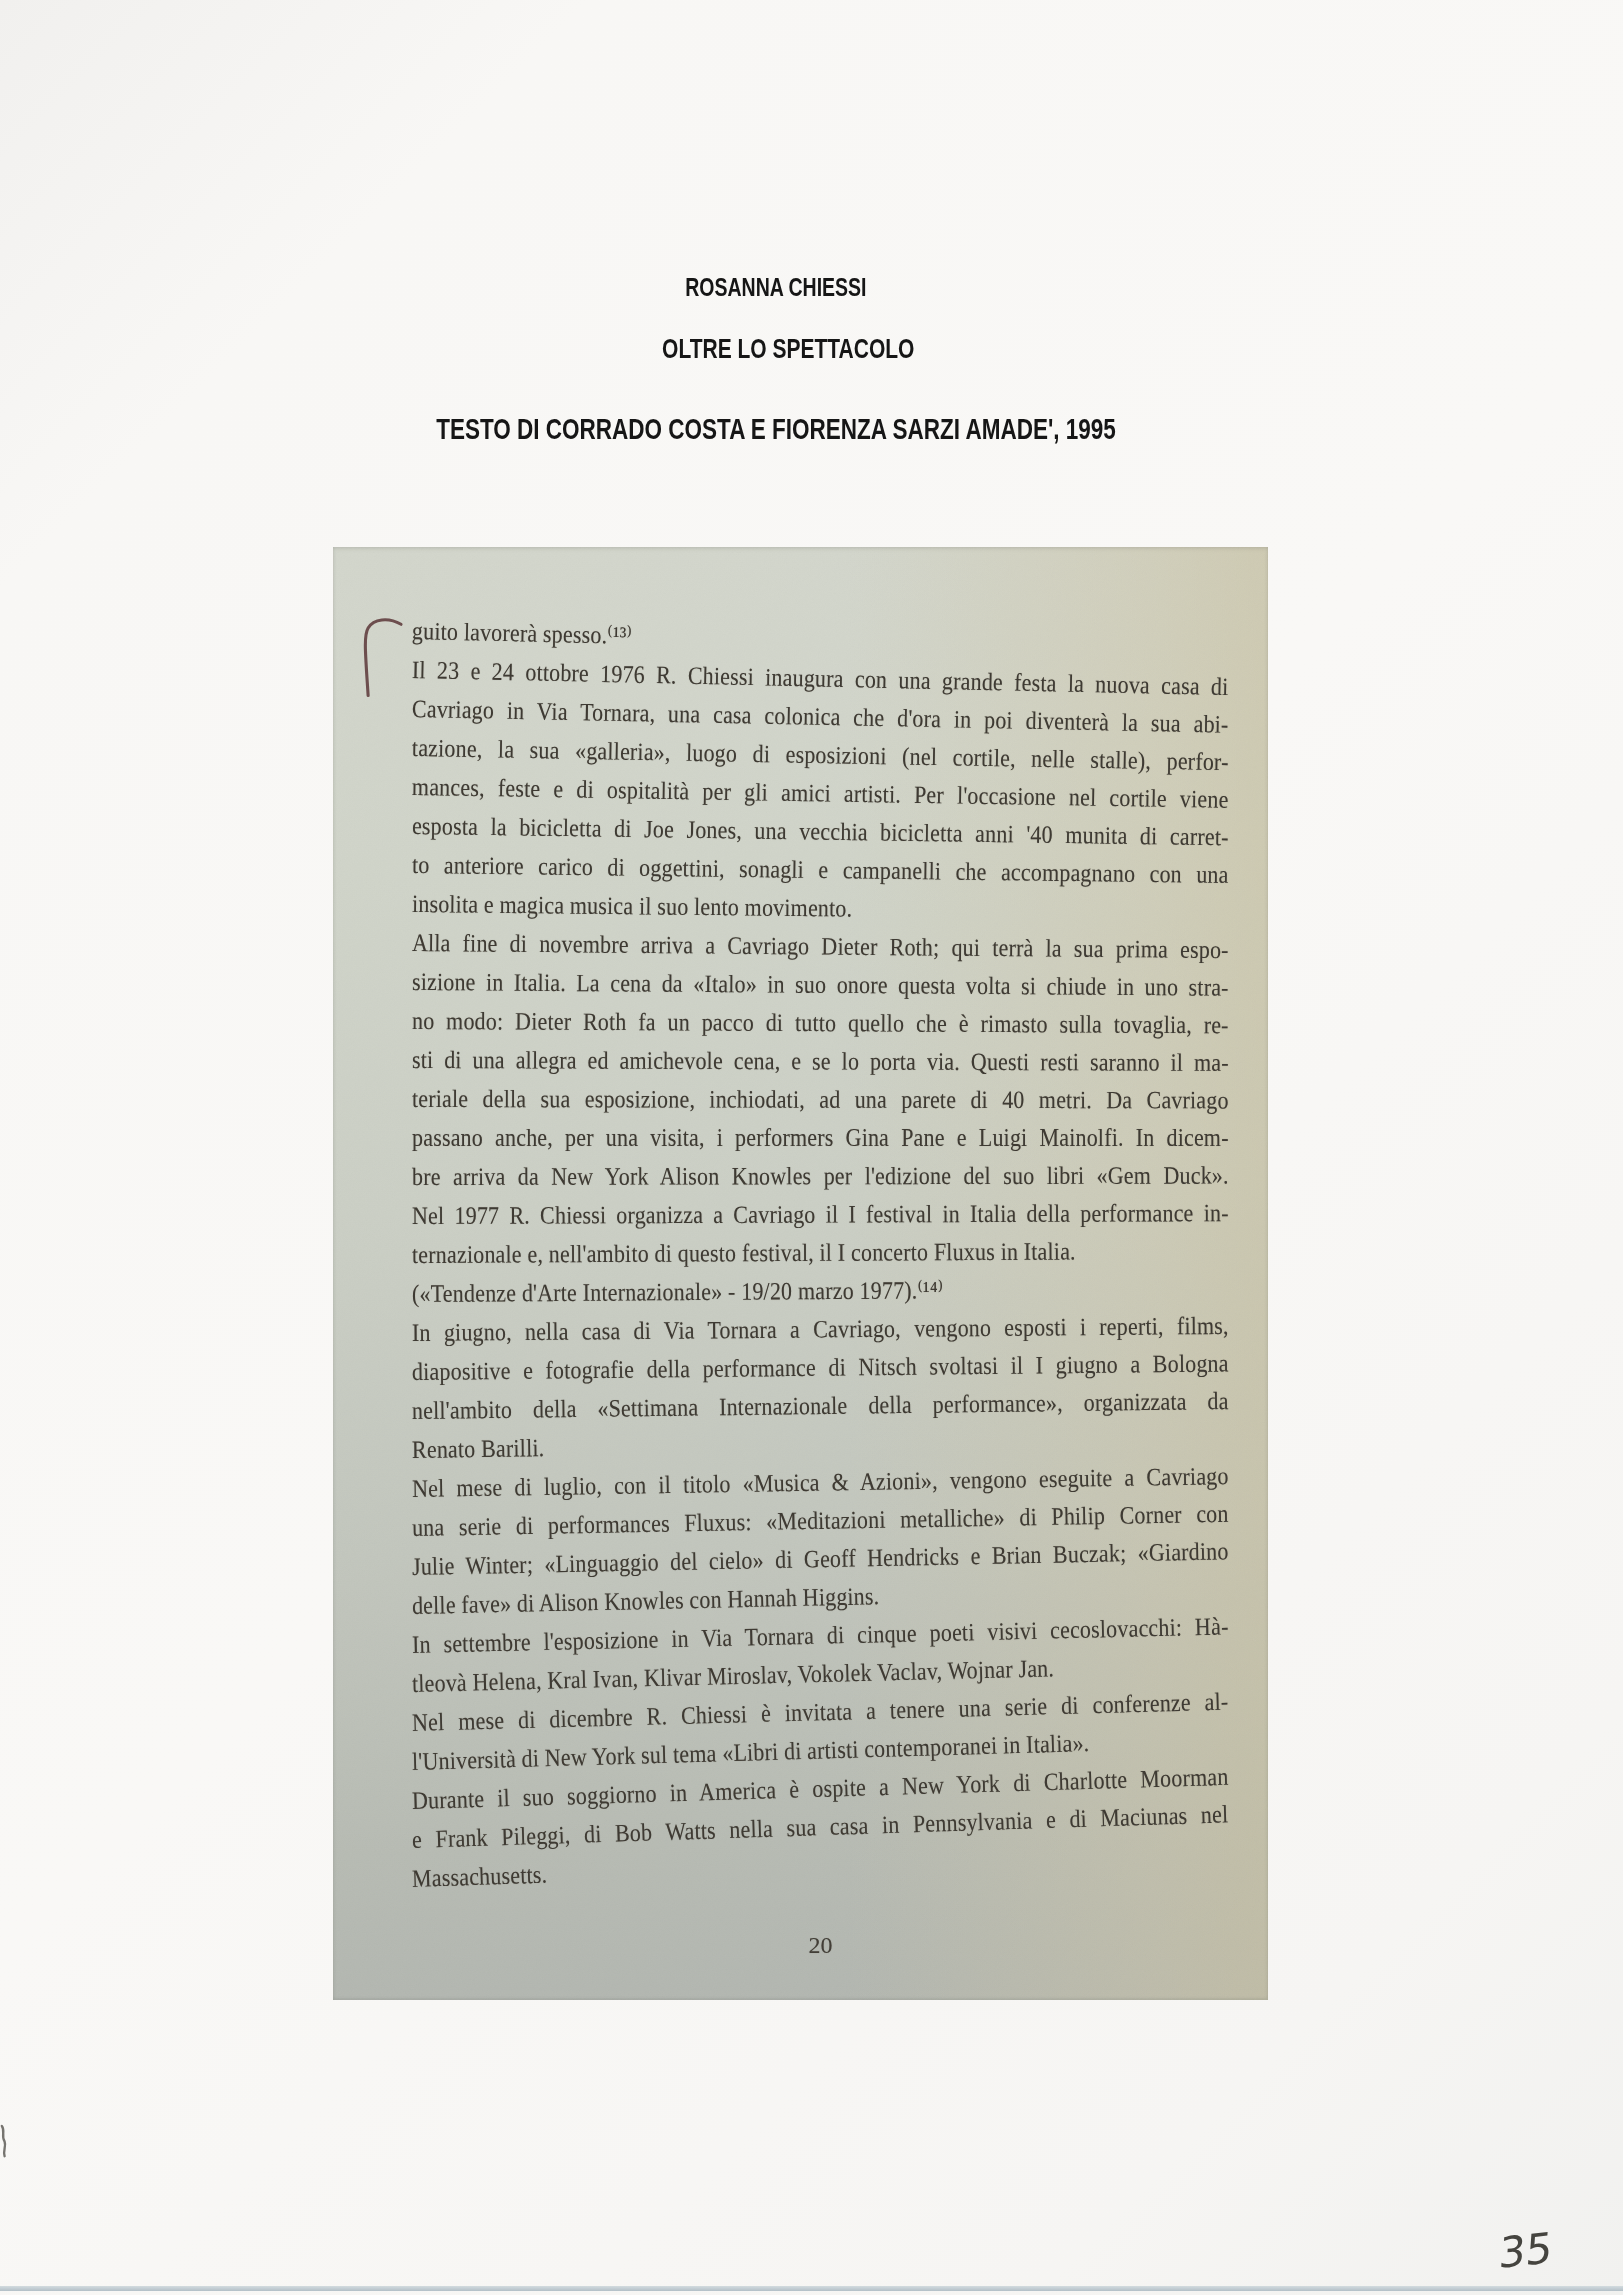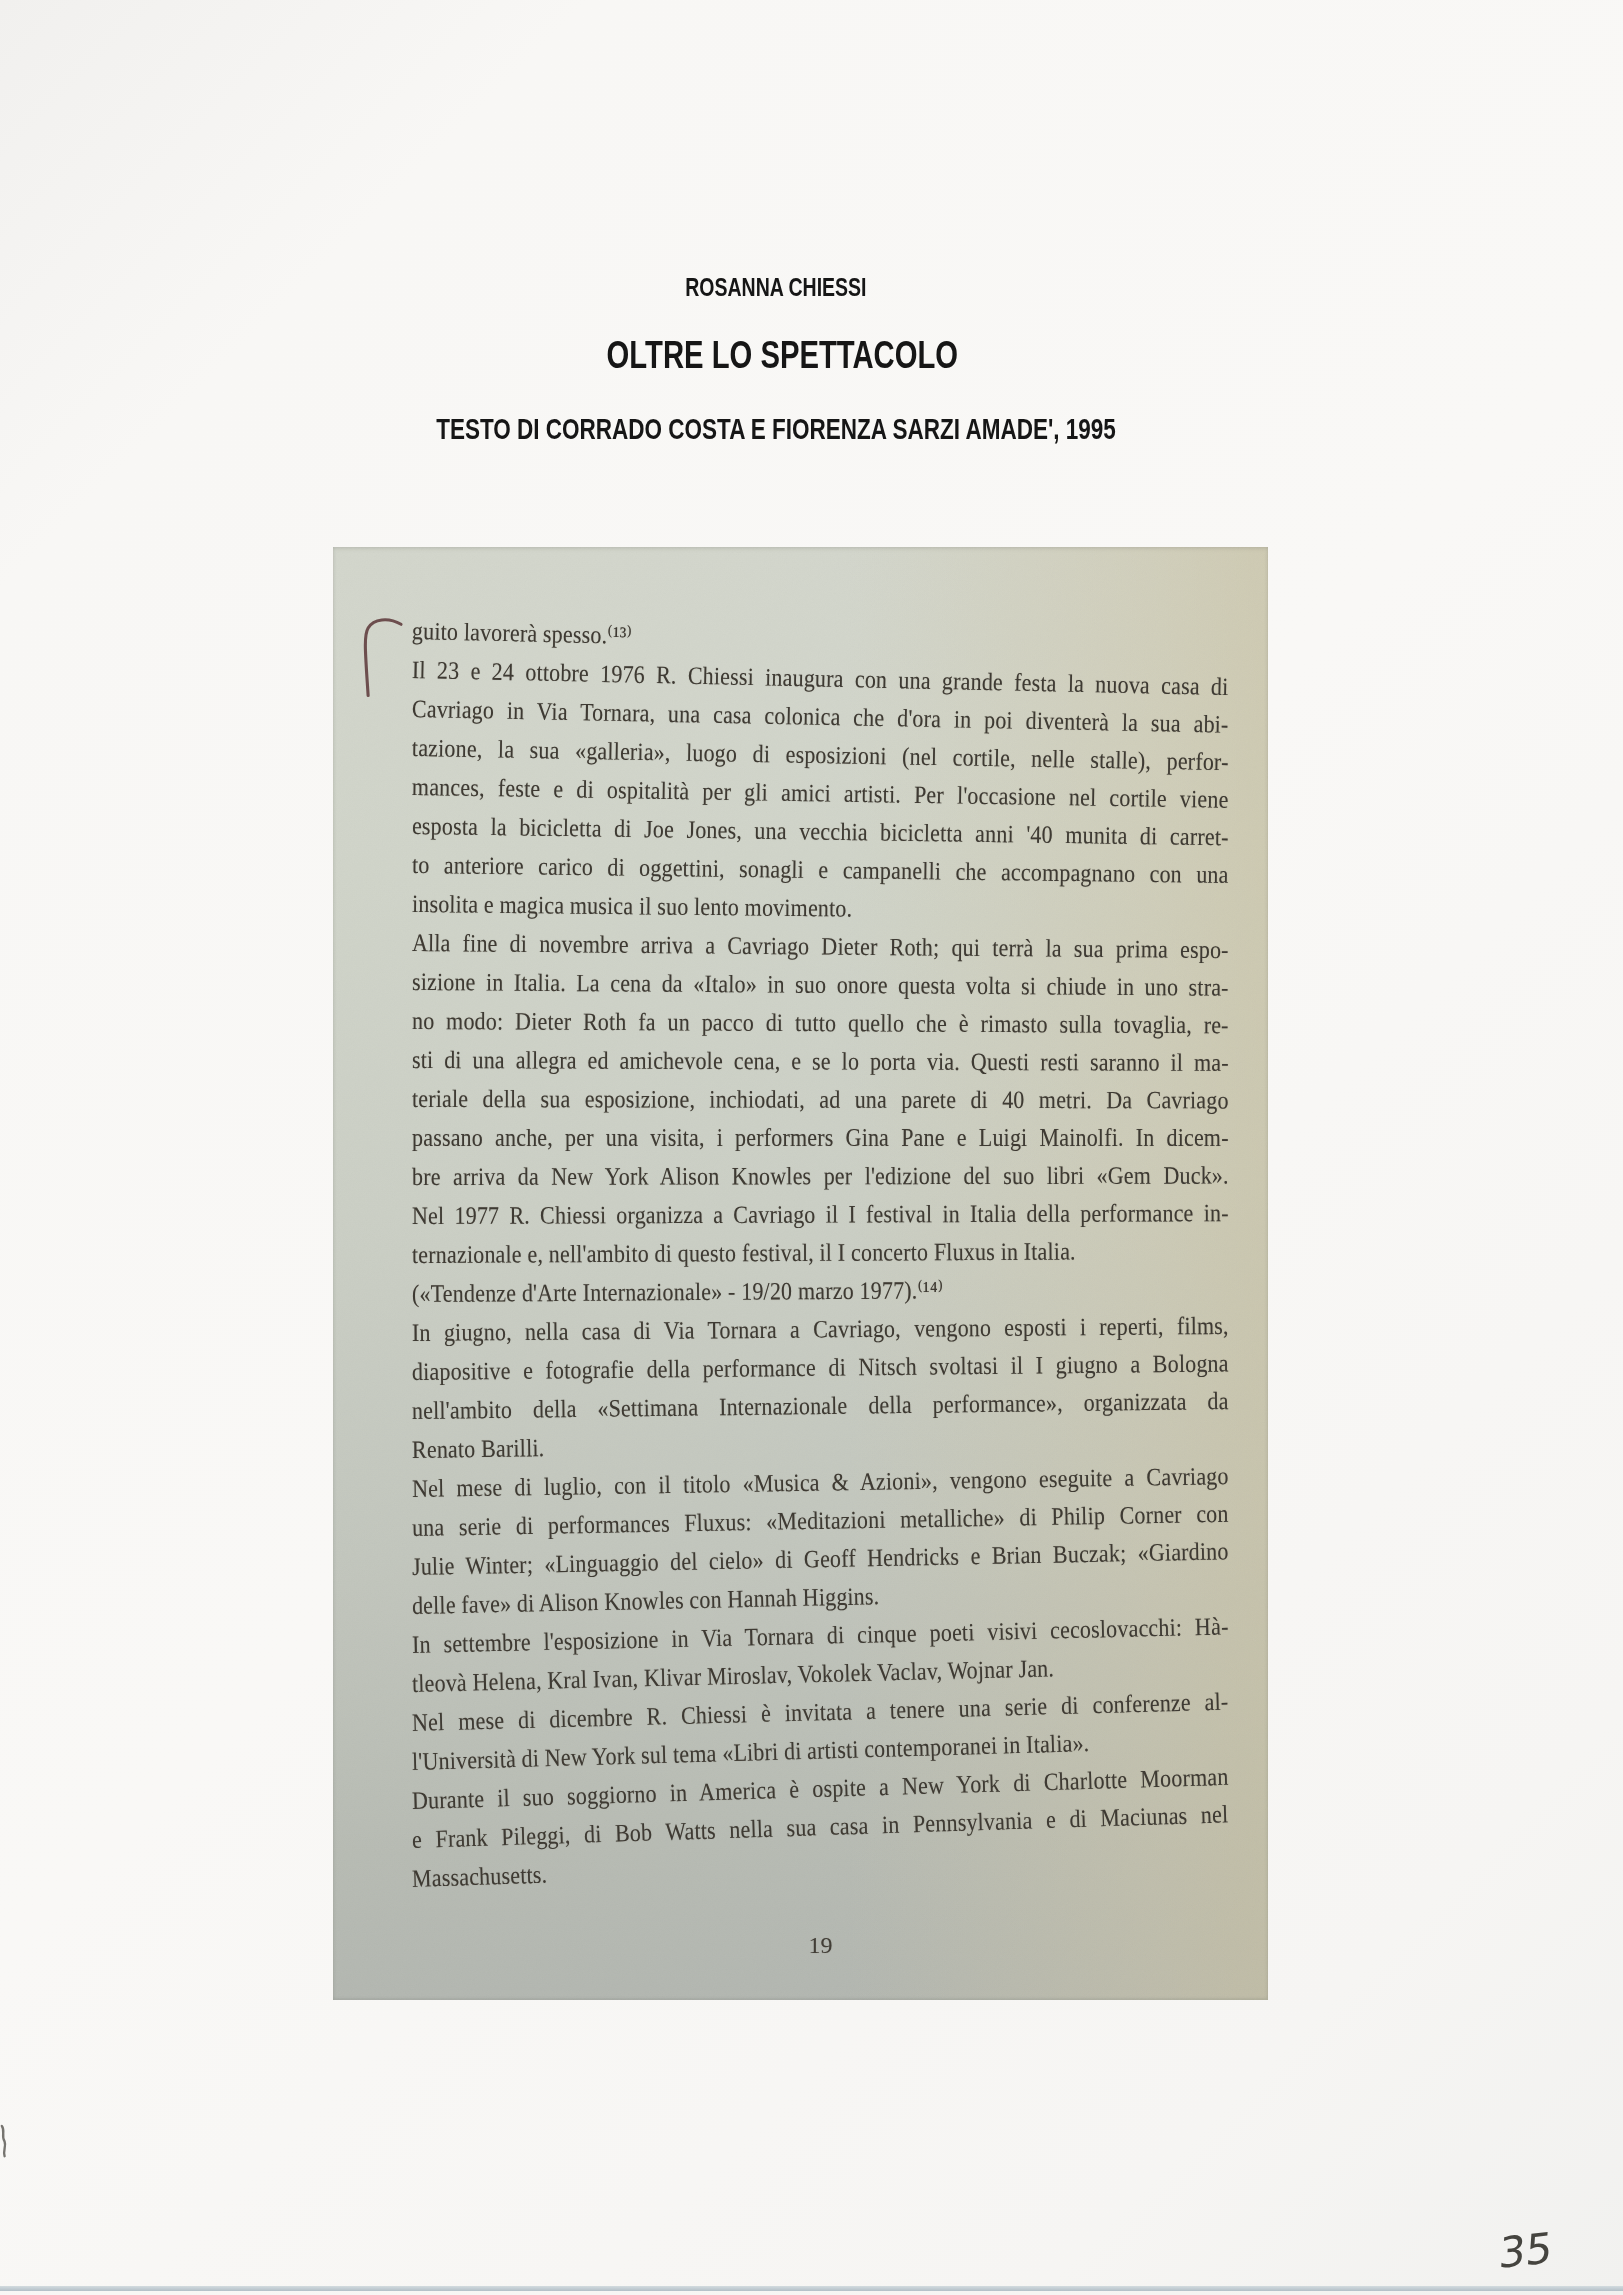--- a/index.html
+++ b/index.html
@@ -5,21 +5,21 @@
   html,body{margin:0;padding:0;}
   body{
     width:1624px;height:2296px;position:relative;overflow:hidden;
     background:linear-gradient(135deg,#f1f0ee 0%,#f8f7f5 15%,#f9f8f6 50%,#f6f5f3 85%,#f1f1ef 100%);
     font-family:"Liberation Sans",sans-serif;
   }
   
   .headers{position:absolute;left:317px;top:0;width:918px;text-align:center;color:#161616;}
   .cond{display:inline-block;transform:scaleX(0.75);transform-origin:center;white-space:nowrap;font-weight:bold;}
   .h-author{position:absolute;top:272px;left:0;width:100%;font-size:26px;}
-  .h-title{position:absolute;top:333px;left:6px;width:100%;font-size:39px;}
+  .h-title{position:absolute;top:333px;left:12px;width:100%;font-size:28px;}
   .h-subtitle{position:absolute;top:412px;left:0;width:100%;font-size:30px;}
   
   .scanpage{
     position:absolute;left:333px;top:547px;width:935px;height:1453px;
     background:
       linear-gradient(90deg,rgba(208,196,160,0) 55%,rgba(206,196,162,0.40) 88%,rgba(203,193,158,0.55) 100%),
       linear-gradient(178deg,#d3d6cc 0%,#d0d4c9 22%,#cbcfc5 45%,#c2c6bd 68%,#b7bbb3 88%,#b2b6b0 100%);
     box-shadow:inset 0 1.8px 3.7px rgba(110,115,105,0.22), inset 0 -1.8px 2.8px rgba(100,105,100,0.15);
   }
   .noise{position:absolute;left:0;top:0;width:100%;height:100%;opacity:.5;pointer-events:none;}
@@ -106,21 +106,21 @@
         <div class="tline" style="transform: rotate(-1.2deg) scaleX(0.881);">delle fave» di Alison Knowles con Hannah Higgins.</div>
         <div class="tline full" style="transform: rotate(-1.3deg) scaleX(0.881);">In settembre l'esposizione in Via Tornara di cinque poeti visivi cecoslovacchi: Hà-</div>
         <div class="tline" style="transform: rotate(-1.4deg) scaleX(0.881);">tleovà Helena, Kral Ivan, Klivar Miroslav, Vokolek Vaclav, Wojnar Jan.</div>
         <div class="tline full" style="transform: rotate(-1.5deg) scaleX(0.881);">Nel mese di dicembre R. Chiessi è invitata a tenere una serie di conferenze al-</div>
         <div class="tline" style="transform: rotate(-1.6deg) scaleX(0.881);">l'Università di New York sul tema «Libri di artisti contemporanei in Italia».</div>
         <div class="tline full" style="transform: rotate(-1.7deg) scaleX(0.881);">Durante il suo soggiorno in America è ospite a New York di Charlotte Moorman</div>
         <div class="tline full" style="transform: rotate(-1.8deg) scaleX(0.881);">e Frank Pileggi, di Bob Watts nella sua casa in Pennsylvania e di Maciunas nel</div>
         <div class="tline" style="transform: rotate(-1.9deg) scaleX(0.881);">Massachusetts.</div>
       </div>
 
-    <div class="pagenum">19</div>
+    <div class="pagenum">20</div>
   </div>
 
   <div class="handnum">35</div>
 
   <svg class="ink-speck" width="11" height="37" viewBox="0 0 12 40">
     <path d="M2,3 C6,8 1,14 5,20 C7,25 3,30 5,36" fill="none" stroke="#55534e" stroke-width="2.6" stroke-linecap="round" opacity="0.8"></path>
   </svg>
 
   <div class="edge-line"></div>
 

